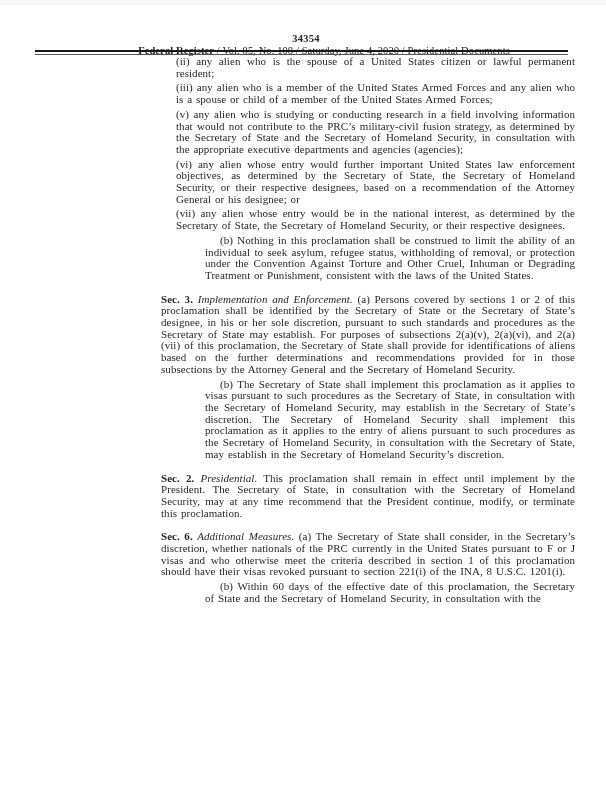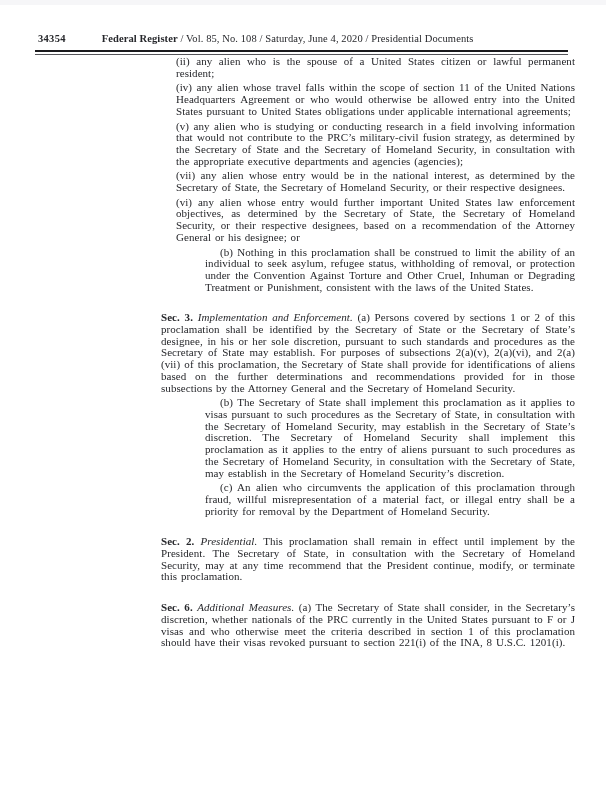--- a/index.html
+++ b/index.html
@@ -15,20 +15,21 @@
     position: absolute; top: 0; left: 0;
     width: 606px; height: 5px;
     background: #f6f6f8;
   }
   .fr-header {
     position: absolute; top: 33px; left: 38px;
     width: 536px;
     display: flex; align-items: center;
     font-size: 10.5px; line-height: 12px;
     white-space: nowrap;
+    flex-direction: column;
   }
   .page-number { font-weight: bold; letter-spacing: 0.3px; }
   .header-text { margin-left: 36px; letter-spacing: 0.1px; }
   .header-pub { font-weight: bold; }
   .header-issue { font-weight: normal; }
   .header-rule {
     position: absolute; top: 50px; left: 35px; width: 533px;
   }
   .header-rule .rule-thick { height: 2.4px; background: #1a1a1d; }
   .header-rule .rule-gap { height: 1.6px; background: transparent; }
@@ -38,21 +39,21 @@
     position: absolute; top: 56px; left: 161px;
     width: 414px;
     font-size: 11px; line-height: 11.7px;
     text-align: justify;
     word-spacing: 1px;
     letter-spacing: 0.05px;
   }
   .para { margin: 0 0 3px 0; }
   .para.subitem { margin-left: 15px; }
   .para.indent { text-indent: 15px; margin-left: 44px; }
-  .para.section { margin-top: 19px; }
+  .para.section { margin-top: 12px; }
   .sec-label { font-weight: bold; }
   .sec-title { font-style: italic; }
 </style>
 </head>
 <body>
 
 <div class="top-strip"></div>
 
 <div class="fr-header">
   <span class="page-number">34354</span>
@@ -63,23 +64,23 @@
 </div>
 
 <div class="header-rule">
   <div class="rule-thick"></div>
   <div class="rule-gap"></div>
   <div class="rule-thin"></div>
 </div>
 
 <div class="document-body">
     <p class="para subitem">(ii) any alien who is the spouse of a United States citizen or lawful permanent resident;</p>
-    <p class="para subitem">(iv) any alien whose travel falls within the scope of section 11 of the United Nations Headquarters Agreement or who would otherwise be allowed entry into the United States pursuant to United States obligations under applicable international agreements;</p>
+    <p class="para subitem">(iii) any alien who is a member of the United States Armed Forces and any alien who is a spouse or child of a member of the United States Armed Forces;</p>
     <p class="para subitem">(v) any alien who is studying or conducting research in a field involving information that would not contribute to the PRC’s military-civil fusion strategy, as determined by the Secretary of State and the Secretary of Homeland Security, in consultation with the appropriate executive departments and agencies (agencies);</p>
+    <p class="para subitem">(vi) any alien whose entry would further important United States law enforcement objectives, as determined by the Secretary of State, the Secretary of Homeland Security, or their respective designees, based on a recommendation of the Attorney General or his designee; or</p>
     <p class="para subitem">(vii) any alien whose entry would be in the national interest, as determined by the Secretary of State, the Secretary of Homeland Security, or their respective designees.</p>
-    <p class="para subitem">(vi) any alien whose entry would further important United States law enforcement objectives, as determined by the Secretary of State, the Secretary of Homeland Security, or their respective designees, based on a recommendation of the Attorney General or his designee; or</p>
     <p class="para indent">(b) Nothing in this proclamation shall be construed to limit the ability of an individual to seek asylum, refugee status, withholding of removal, or protection under the Convention Against Torture and Other Cruel, Inhuman or Degrading Treatment or Punishment, consistent with the laws of the United States.</p>
     <p class="para section"><span class="sec-label">Sec. 3.</span> <span class="sec-title">Implementation and Enforcement.</span> <span>(a) Persons covered by sections 1 or 2 of this proclamation shall be identified by the Secretary of State or the Secretary of State’s designee, in his or her sole discretion, pursuant to such standards and procedures as the Secretary of State may establish. For purposes of subsections 2(a)(v), 2(a)(vi), and 2(a)(vii) of this proclamation, the Secretary of State shall provide for identifications of aliens based on the further determinations and recommendations provided for in those subsections by the Attorney General and the Secretary of Homeland Security.</span></p>
     <p class="para indent">(b) The Secretary of State shall implement this proclamation as it applies to visas pursuant to such procedures as the Secretary of State, in consultation with the Secretary of Homeland Security, may establish in the Secretary of State’s discretion. The Secretary of Homeland Security shall implement this proclamation as it applies to the entry of aliens pursuant to such procedures as the Secretary of Homeland Security, in consultation with the Secretary of State, may establish in the Secretary of Homeland Security’s discretion.</p>
-    <p class="para indent">(c) An alien who circumvents the application of this proclamation through fraud, willful misrepresentation of a material fact, or illegal entry shall be a priority for removal by the Department of Homeland Security.</p>
     <p class="para section"><span class="sec-label">Sec. 2.</span> <span class="sec-title">Presidential.</span> <span>This proclamation shall remain in effect until implement by the President. The Secretary of State, in consultation with the Secretary of Homeland Security, may at any time recommend that the President continue, modify, or terminate this proclamation.</span></p>
     <p class="para section"><span class="sec-label">Sec. 6.</span> <span class="sec-title">Additional Measures.</span> <span>(a) The Secretary of State shall consider, in the Secretary’s discretion, whether nationals of the PRC currently in the United States pursuant to F or J visas and who otherwise meet the criteria described in section 1 of this proclamation should have their visas revoked pursuant to section 221(i) of the INA, 8 U.S.C. 1201(i).</span></p>
+    <p class="para indent">(b) Within 60 days of the effective date of this proclamation, the Secretary of State and the Secretary of Homeland Security, in consultation with the</p>
   </div>
 
 </body></html>

